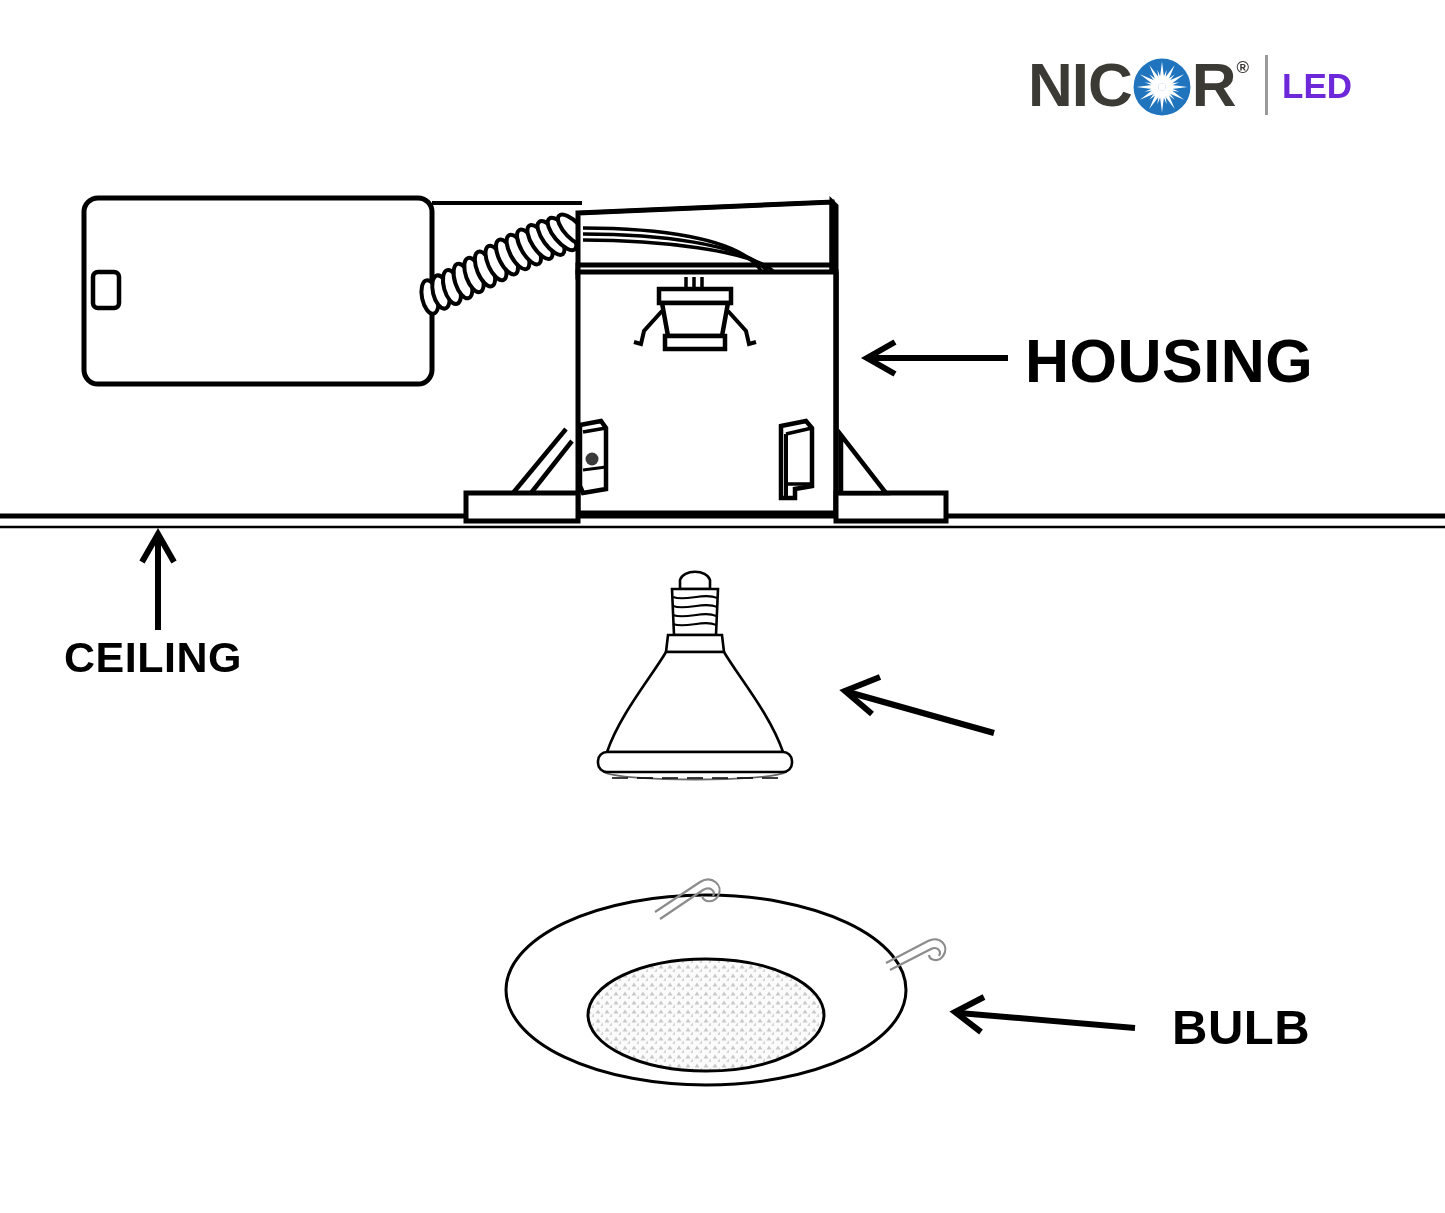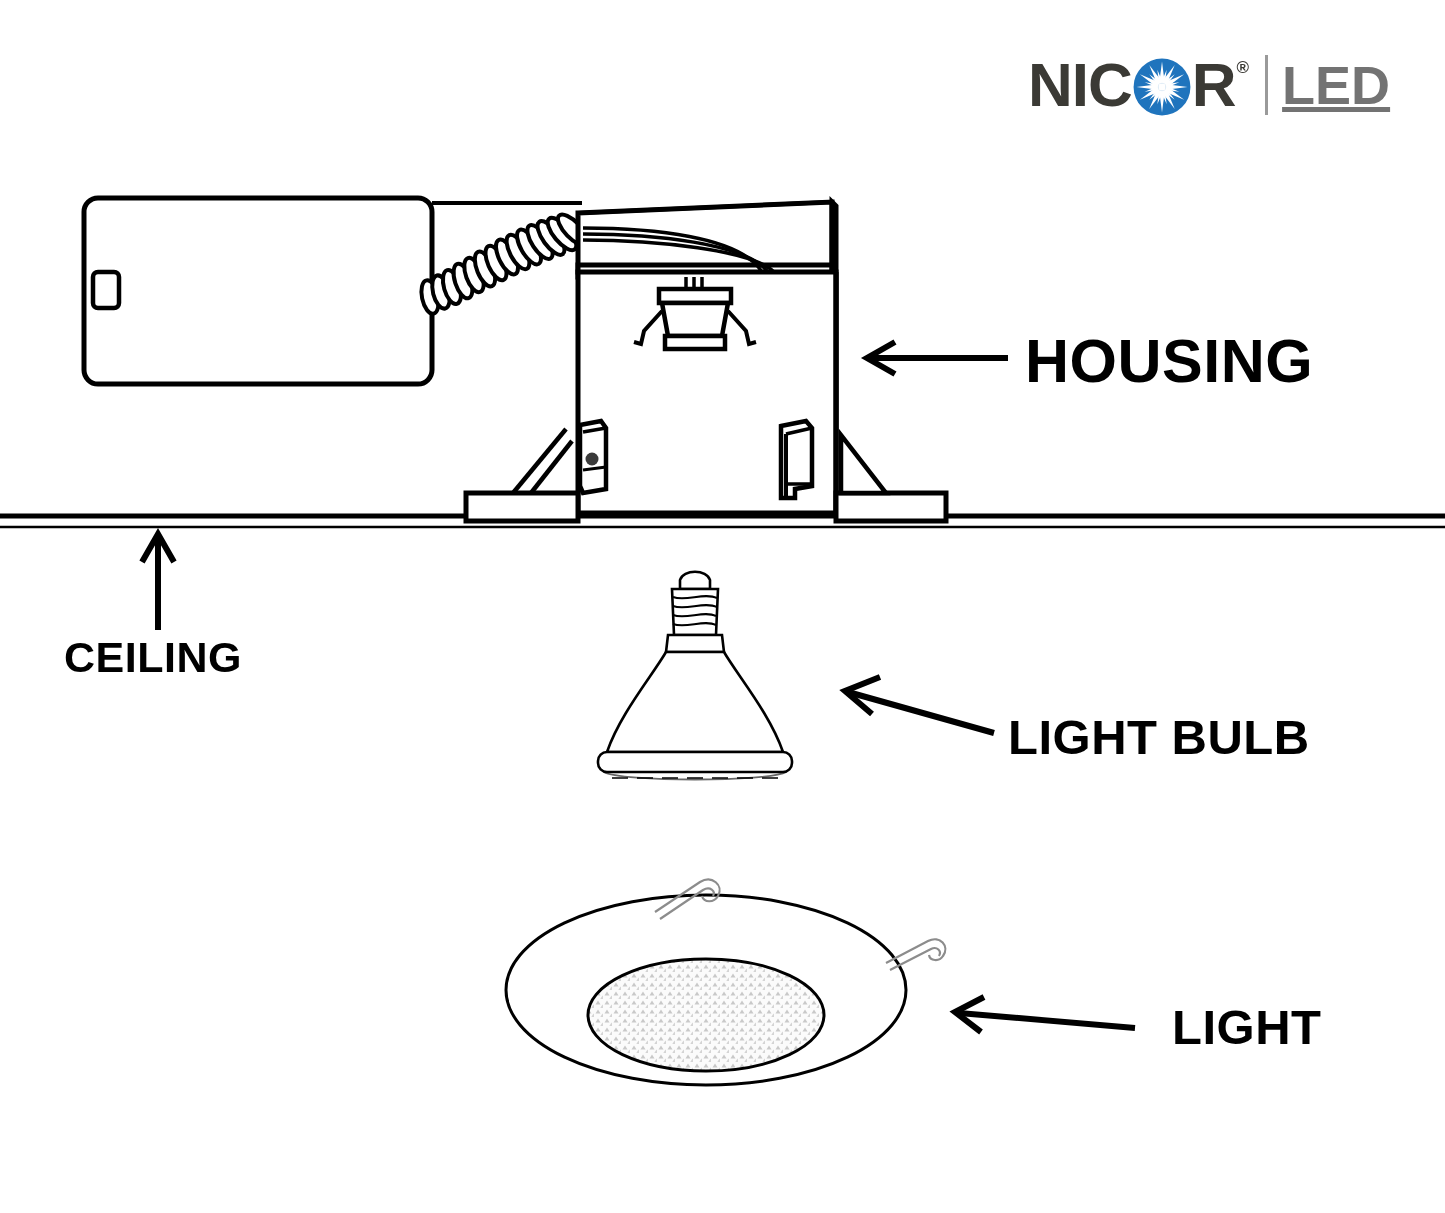--- a/index.html
+++ b/index.html
@@ -43,26 +43,25 @@
     display:inline-block;
     position:relative;
     top:2px;
   }
   .logo-divider{
     width:3px;height:60px;
     background:#9a9a9a;
     margin:0 14px 0 16px;
   }
   .logo-led{
-    color:#737373;
-    font-size:54px;
+    color:#6d28d9;
+    font-size:35px;
     font-weight:bold;
     letter-spacing:0px;
     line-height:1;
-    text-decoration:underline;
   }
 
   
   .callout{
     position:absolute;
     font-weight:bold;
     color:#000000;
     white-space:nowrap;
     line-height:1;
   }
@@ -297,17 +296,16 @@
     <g stroke="#000" fill="none">
       <line x1="1135" y1="1028" x2="959" y2="1013" stroke-width="6"></line>
       <polyline points="984,997 955,1012 981,1032" stroke-width="6" fill="none"></polyline>
     </g>
   </svg>
 
   <div class="callout" id="label-housing">HOUSING</div>
 
   <div class="callout" id="label-ceiling">CEILING</div>
 
-  <div class="callout" id="label-lightbulb">LIGHT BULB</div>
-
-  <div class="callout" id="label-trim">LIGHT</div>
+
+  <div class="callout" id="label-trim">BULB</div>
 
 </div>
 
 </body></html>

